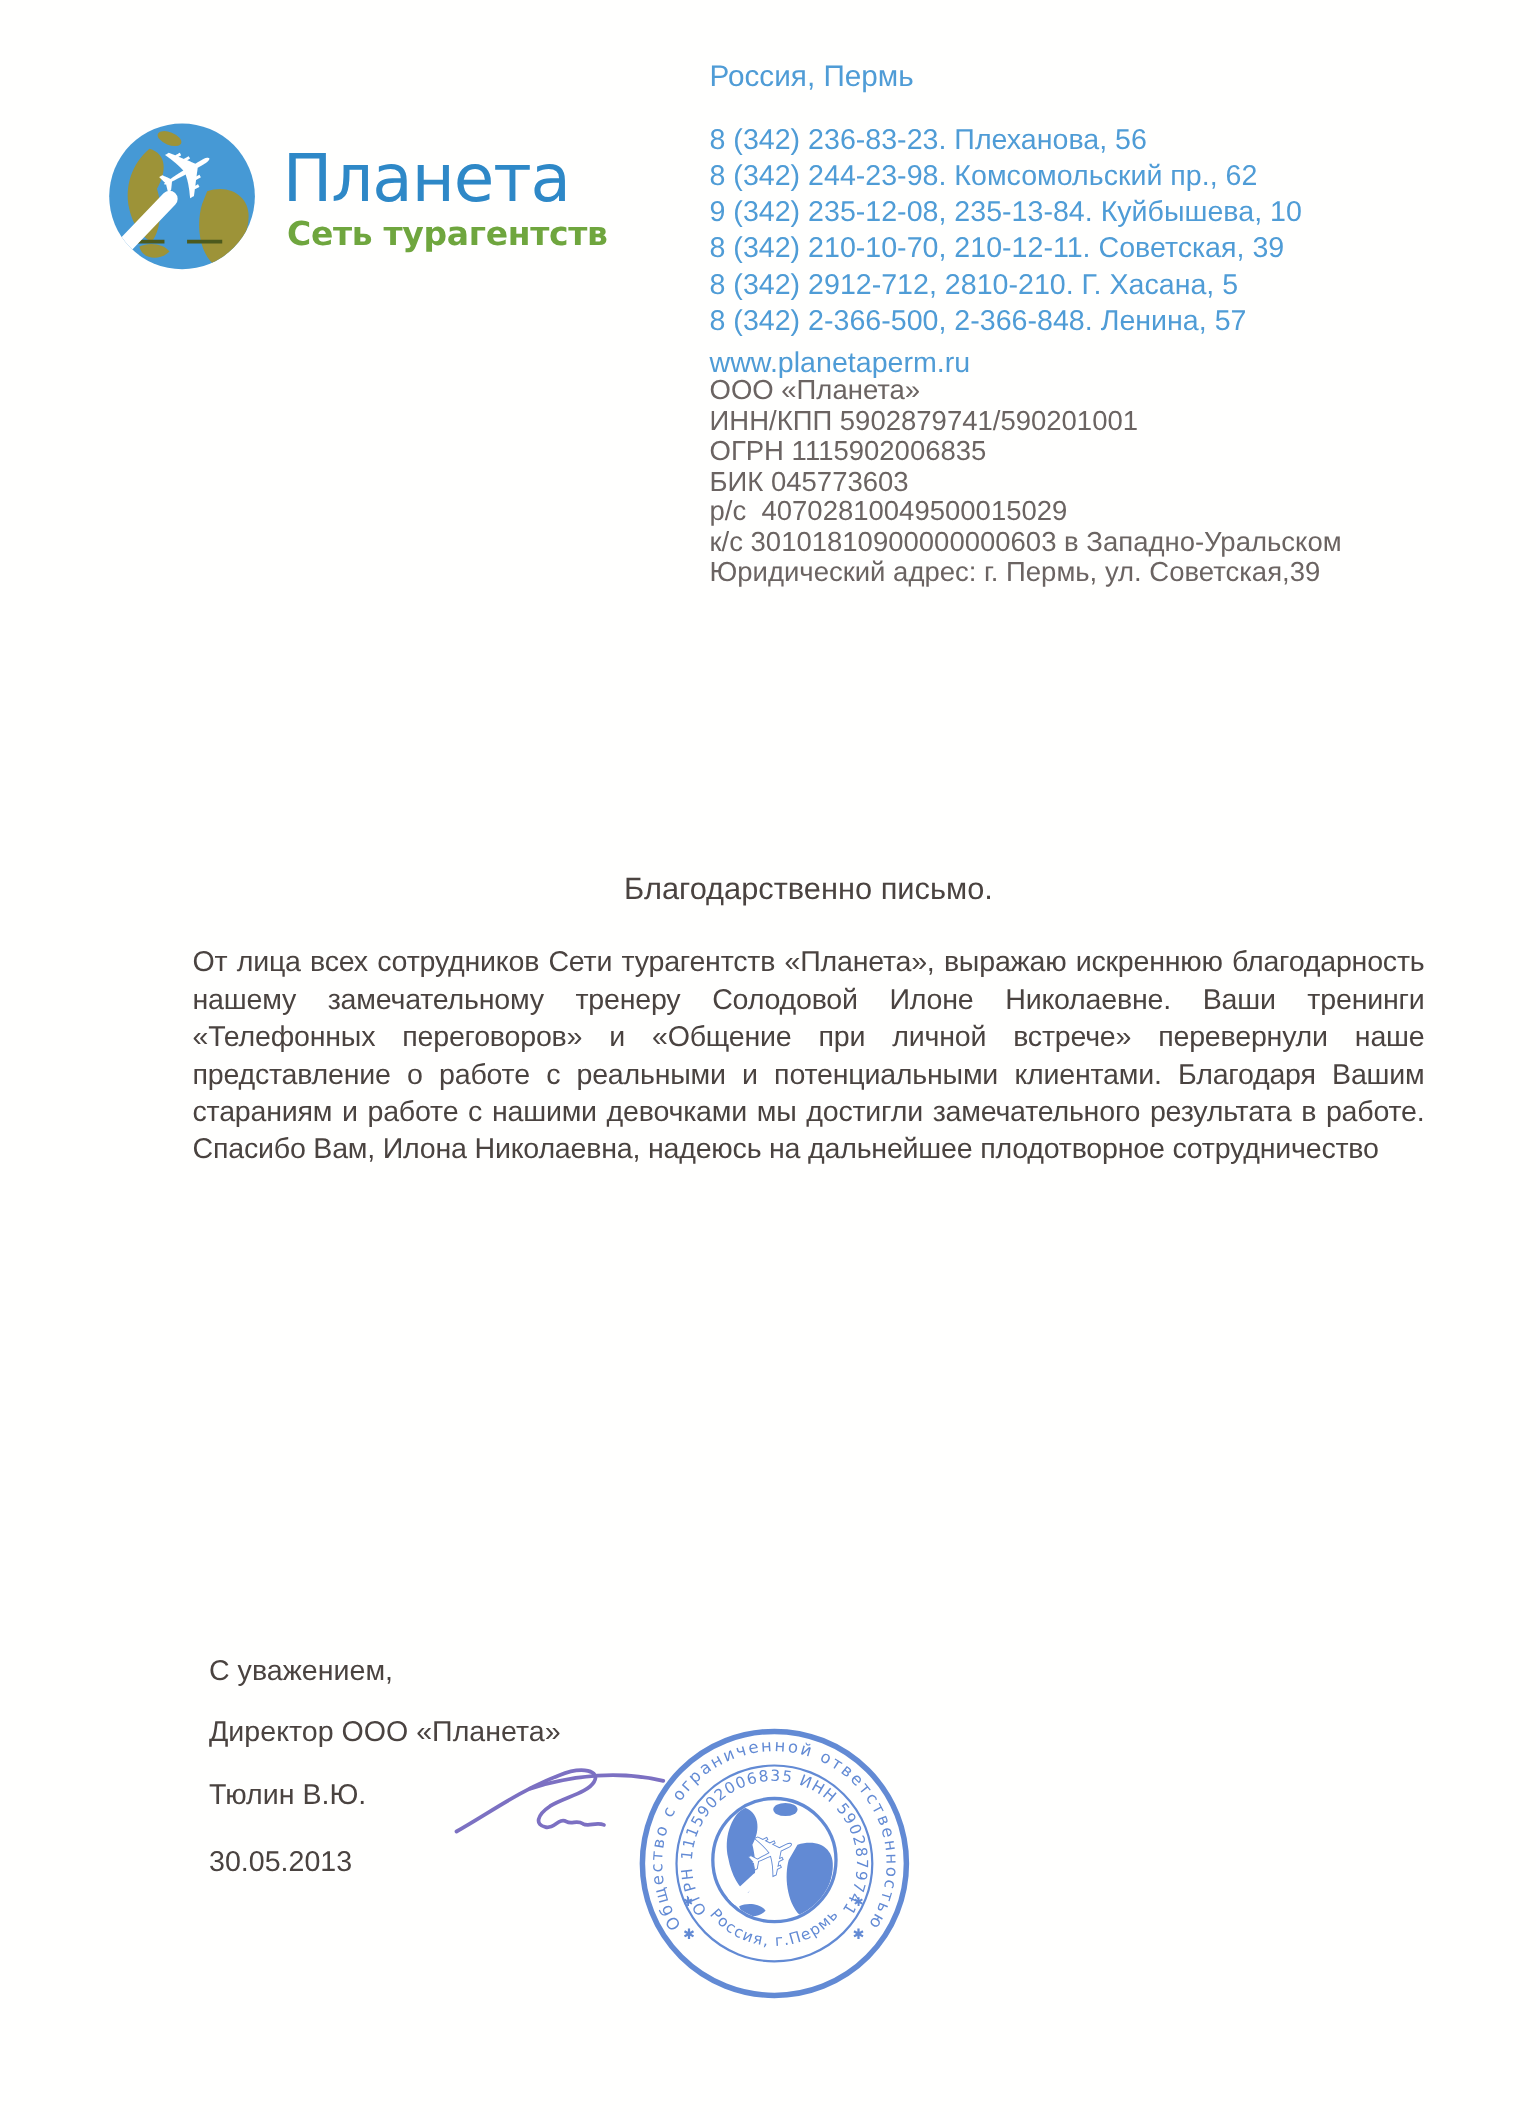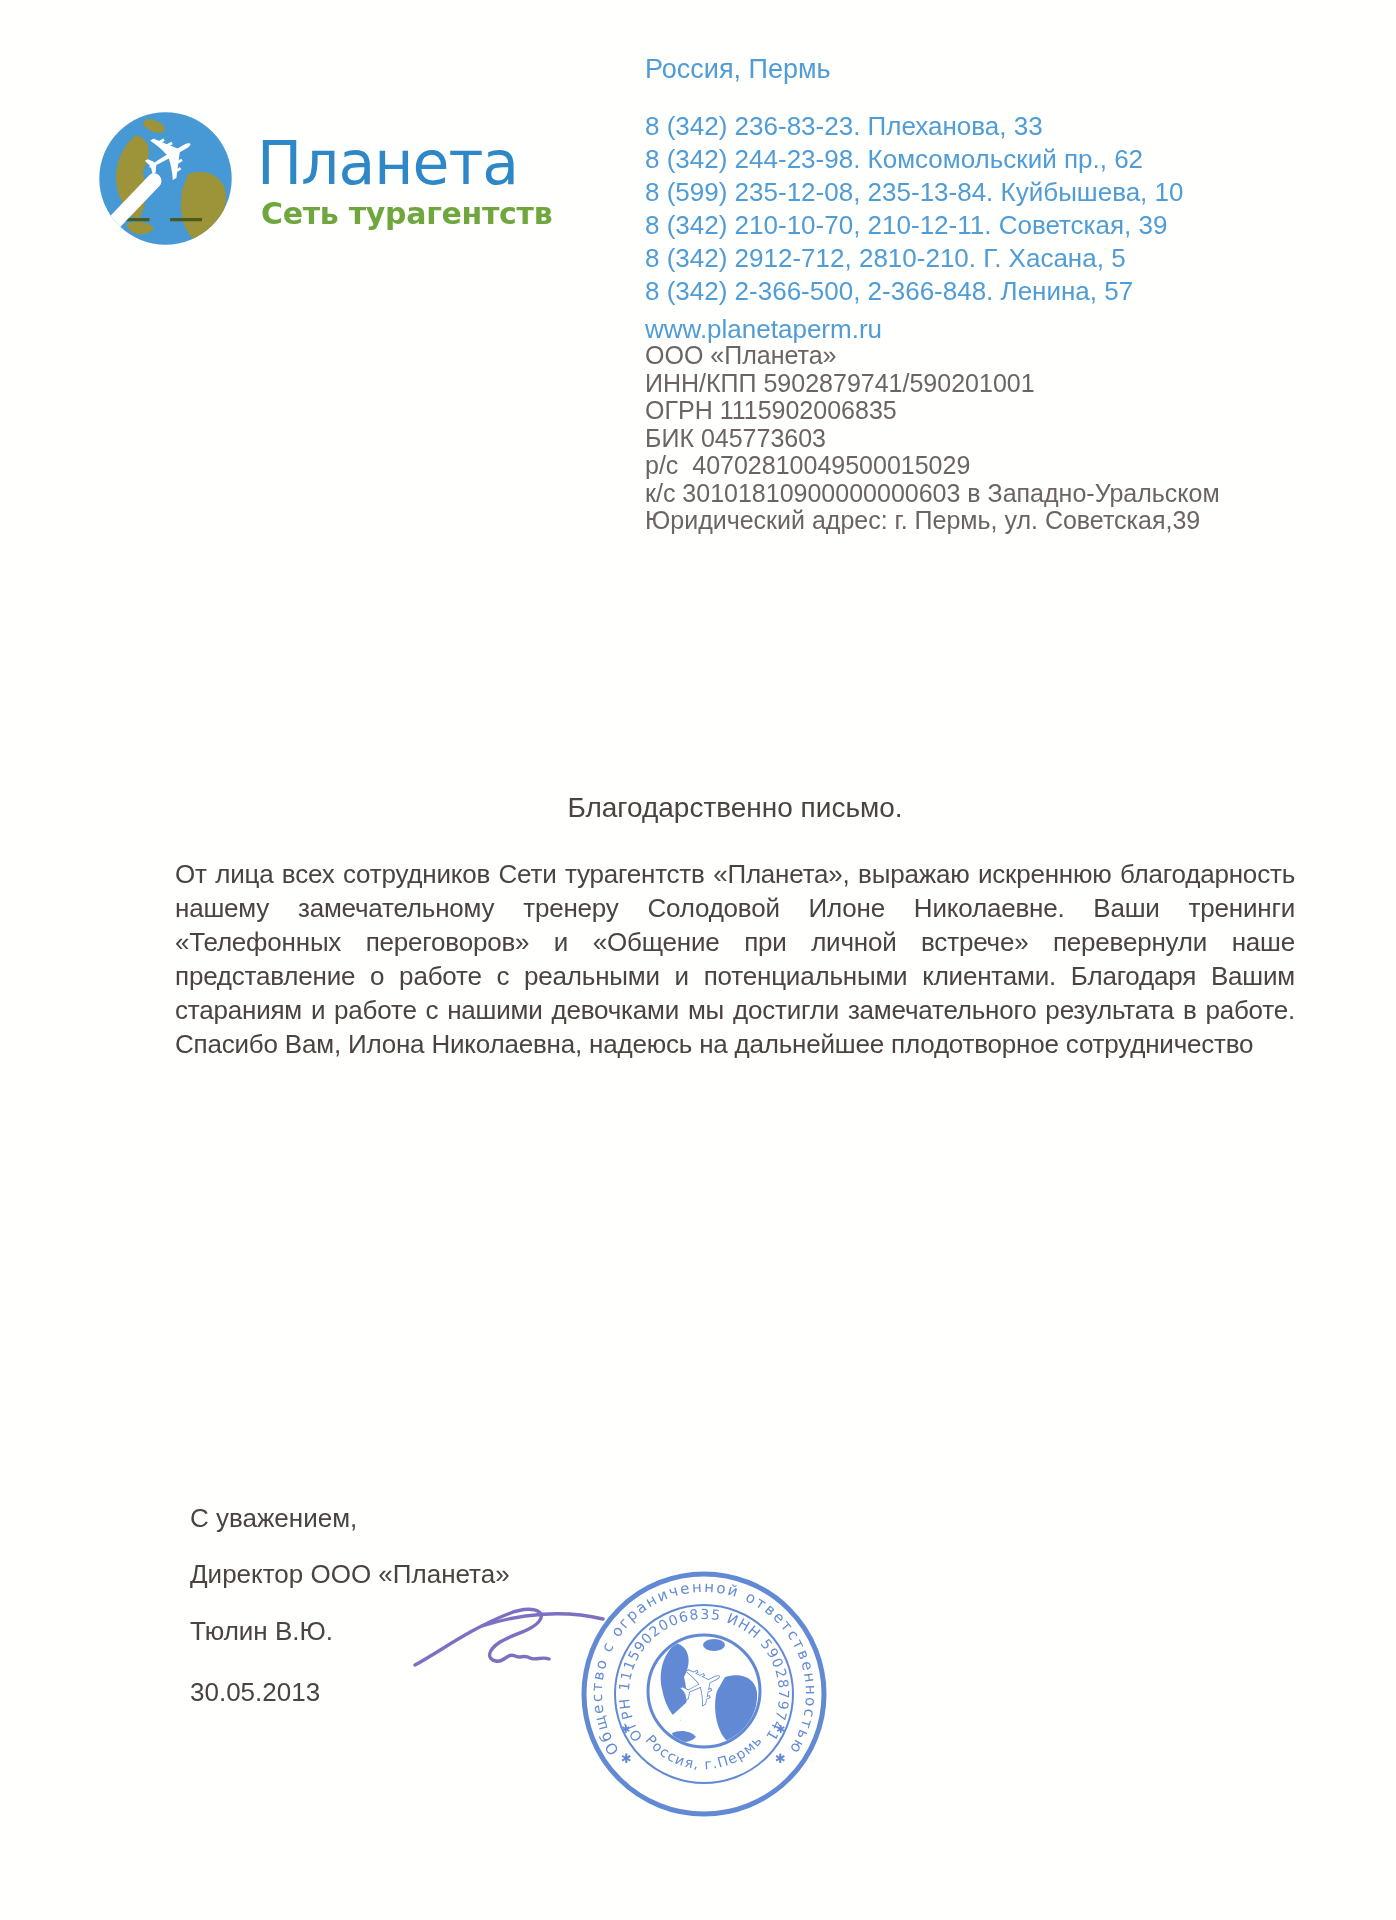--- a/index.html
+++ b/index.html
@@ -79,23 +79,23 @@
       </g>
       <line x1="6" y1="108" x2="50" y2="62" stroke="#ffffff" stroke-width="13" stroke-linecap="round"></line>
       <text x="40" y="58" font-size="58" fill="#ffffff" font-family="DejaVu Sans, sans-serif" transform="rotate(-30 70 40)">✈</text>
     </g>
   </svg>
   <div class="logo-name">Планета</div>
   <div class="logo-tagline">Сеть турагентств</div>
 
   <div class="contacts">
     <div class="city">Россия, Пермь</div>
-    <div class="cline">8 (342) 236-83-23. Плеханова, 33</div>
+    <div class="cline">8 (342) 236-83-23. Плеханова, 56</div>
     <div class="cline">8 (342) 244-23-98. Комсомольский пр., 62</div>
-    <div class="cline">8 (599) 235-12-08, 235-13-84. Куйбышева, 10</div>
+    <div class="cline">9 (342) 235-12-08, 235-13-84. Куйбышева, 10</div>
     <div class="cline">8 (342) 210-10-70, 210-12-11. Советская, 39</div>
     <div class="cline">8 (342) 2912-712, 2810-210. Г. Хасана, 5</div>
     <div class="cline">8 (342) 2-366-500, 2-366-848. Ленина, 57</div>
     <div class="website">www.planetaperm.ru</div>
   </div>
 
   <div class="company">
     <div class="dline">ООО «Планета»</div>
     <div class="dline">ИНН/КПП 5902879741/590201001</div>
     <div class="dline">ОГРН 1115902006835</div>

